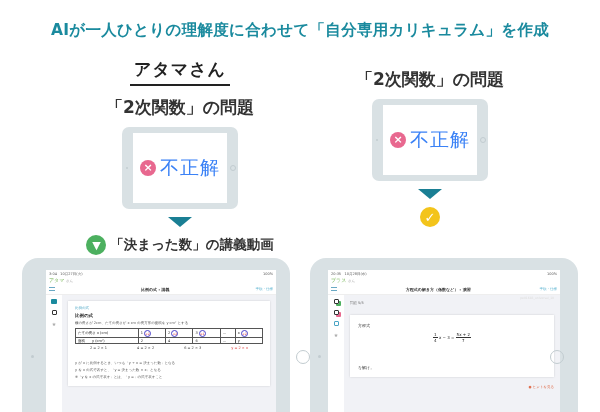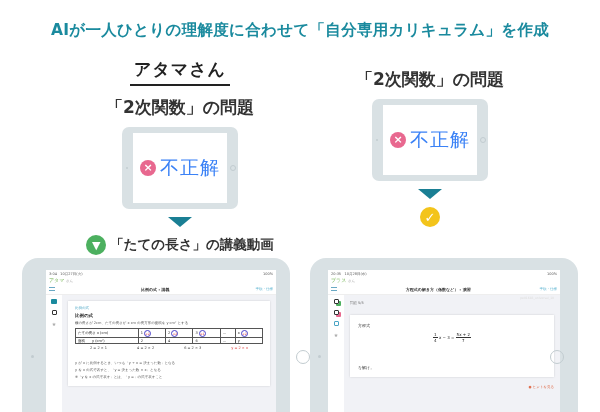--- a/index.html
+++ b/index.html
@@ -106,21 +106,21 @@
     <div class="dot-l"></div>
     <div class="screen">
       <div class="x-icon">×</div>
       <div class="wrong">不正解</div>
     </div>
     <div class="btn-r"></div>
   </div>
   <div class="arrow"></div>
   <div class="reco">
     <div class="reco-icon green">▼</div>
-    <span>「たての長さ」の講義動画</span>
+    <span>「決まった数」の講義動画</span>
   </div>
 </div>
 
 <div class="col right">
   <div class="problem">「2次関数」の問題</div>
   <div class="tablet-small">
     <div class="dot-l"></div>
     <div class="screen">
       <div class="x-icon">×</div>
       <div class="wrong">不正解</div>

